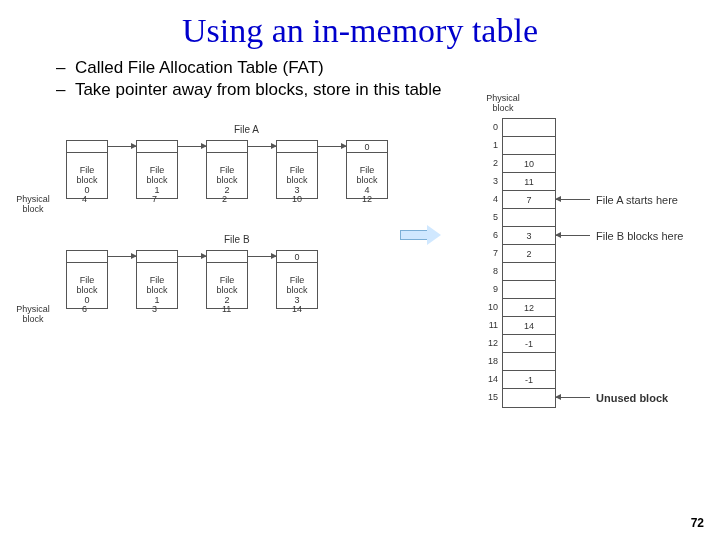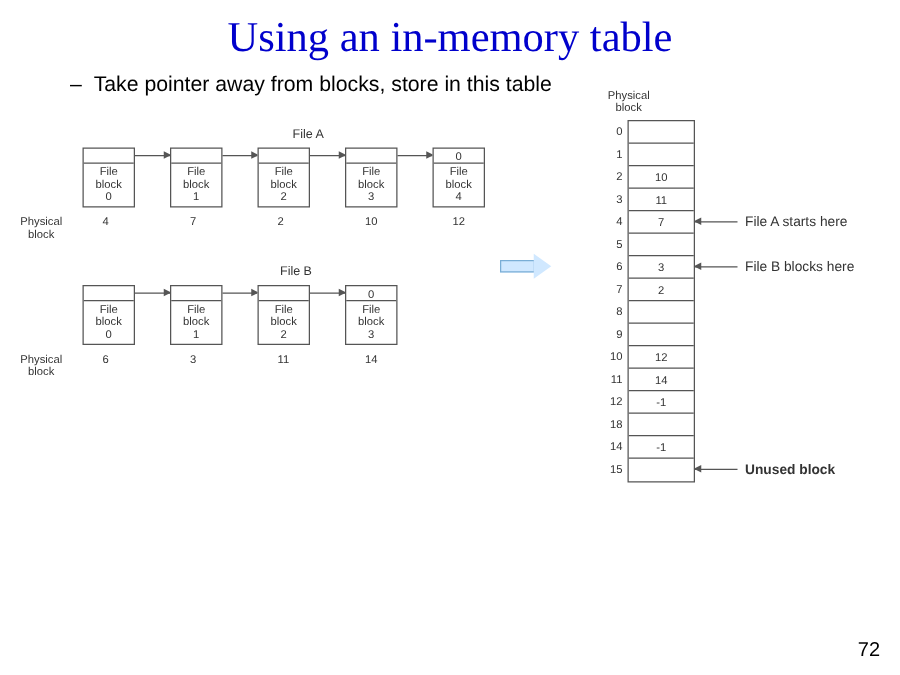--- a/index.html
+++ b/index.html
@@ -36,21 +36,21 @@
   .fileblk {
     position: absolute;
     width: 42px;
     border: 1px solid #555;
     background: #fff;
     font-size: 9px;
     text-align: center;
     color: #333;
   }
   .fileblk .ptr { height: 12px; border-bottom: 1px solid #555; line-height: 12px; }
-  .fileblk .body { height: 34px; display: flex; align-items: center; justify-content: center; line-height: 1.1; }
+  .fileblk .body { height: 34px; display: flex; align-items: center; justify-content: center; line-height: 1.1; margin-top: 11px; }
   .pb-row { position: absolute; font-size: 9px; color: #333; }
   .pb-label { position: absolute; font-size: 9px; color: #333; text-align: center; line-height: 1.1; }
   .flabel { position: absolute; font-size: 10px; color: #333; padding-left: 28px; }
   .arrow {
     position: absolute;
     height: 1px;
     background: #555;
   }
   .arrow::after {
     content: "";
@@ -123,30 +123,32 @@
     height: 0;
     border-right: 6px solid #555;
     border-top: 3.5px solid transparent;
     border-bottom: 3.5px solid transparent;
   }
   .side-text { position: absolute; font-size: 11px; color: #333; }
   .pagenum {
     position: absolute;
     right: 16px;
     bottom: 10px;
-    font-size: 16px;
+    font-size: 12px;
     color: #000;
+    font-weight: bold;
   }
 </style>
 </head>
 <body>
 
 <div class="title">Using an in-memory table</div>
 
 <div class="bullets">
+  <div class="b2">–&nbsp;&nbsp;<span>Called File Allocation Table (FAT)</span></div>
   <div class="b2">–&nbsp;&nbsp;<span>Take pointer away from blocks, store in this table</span></div>
 </div>
 
 <div class="diagram-area">
 
   <div class="flabel" style="left:206px; top:22px;">File A</div>
 
   <div id="fa-blocks">
       <div class="fileblk" style="left:66px; top:38px;">
     <div class="ptr"></div>

